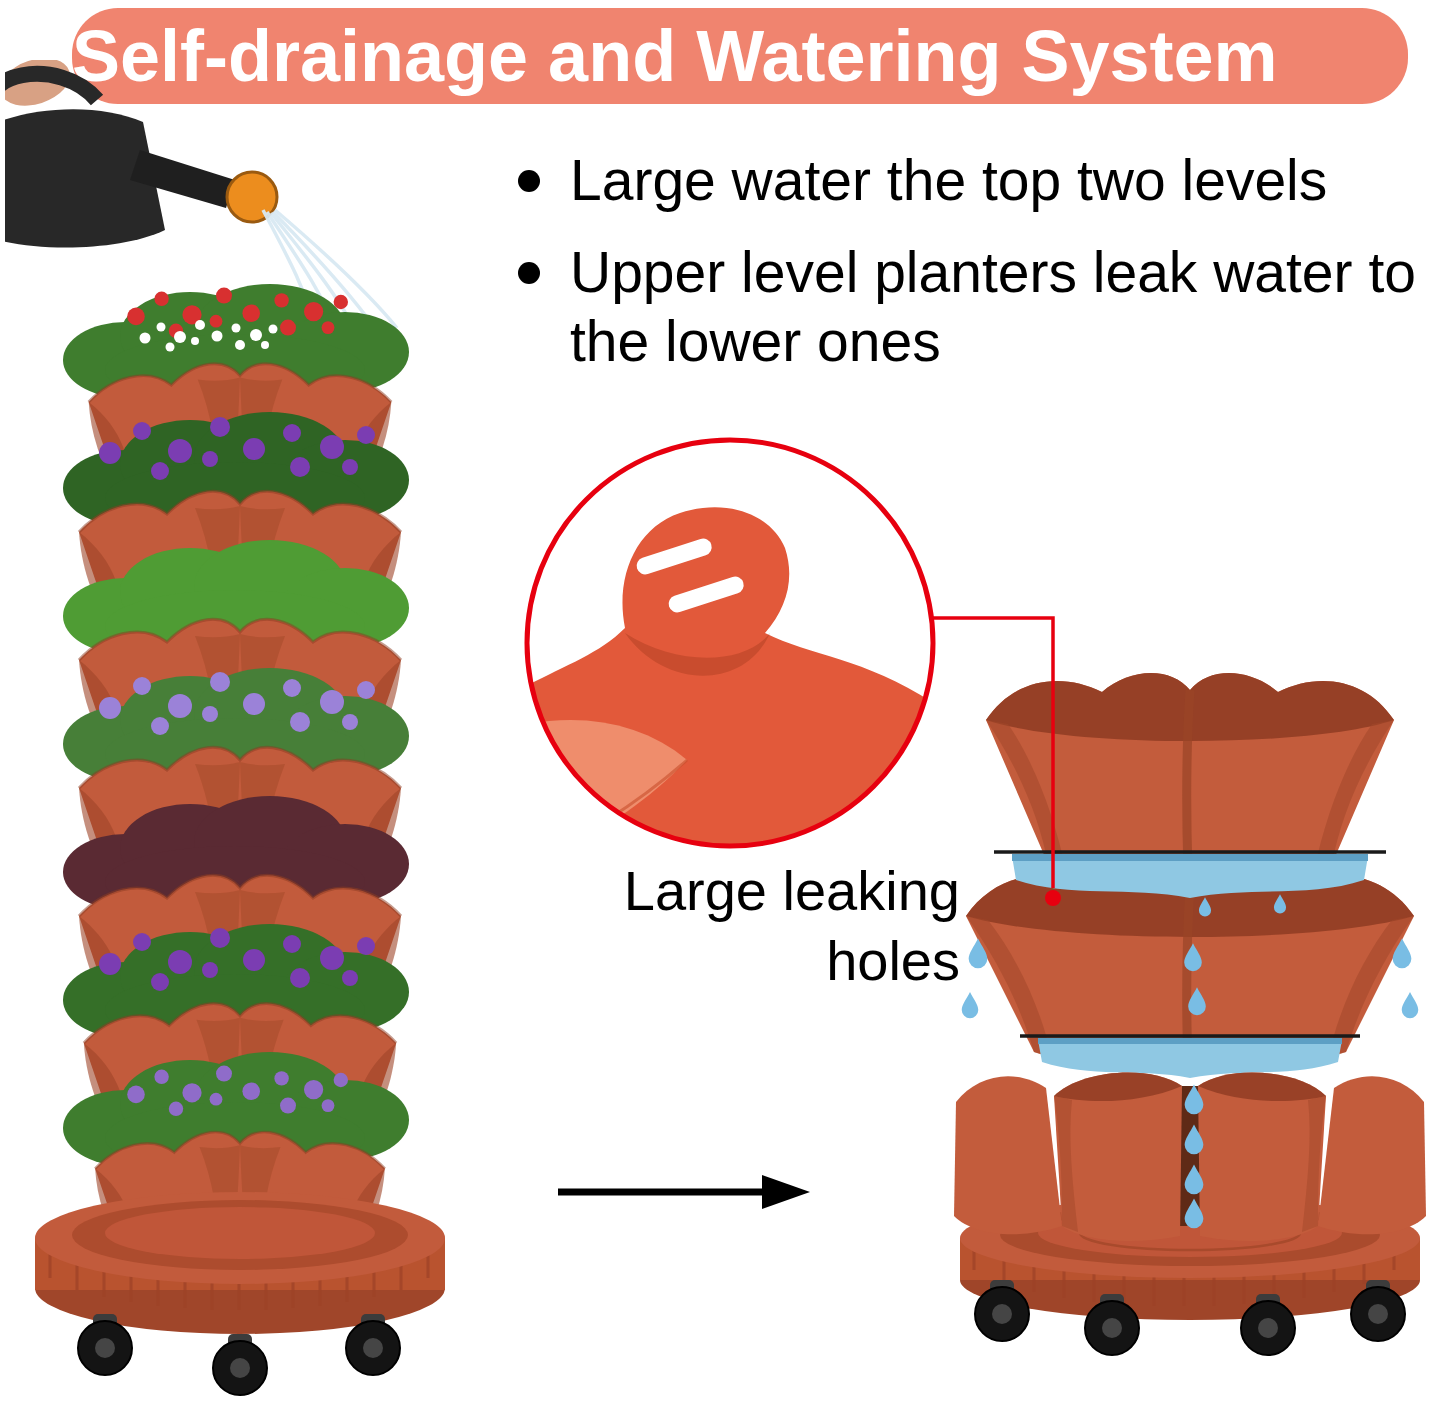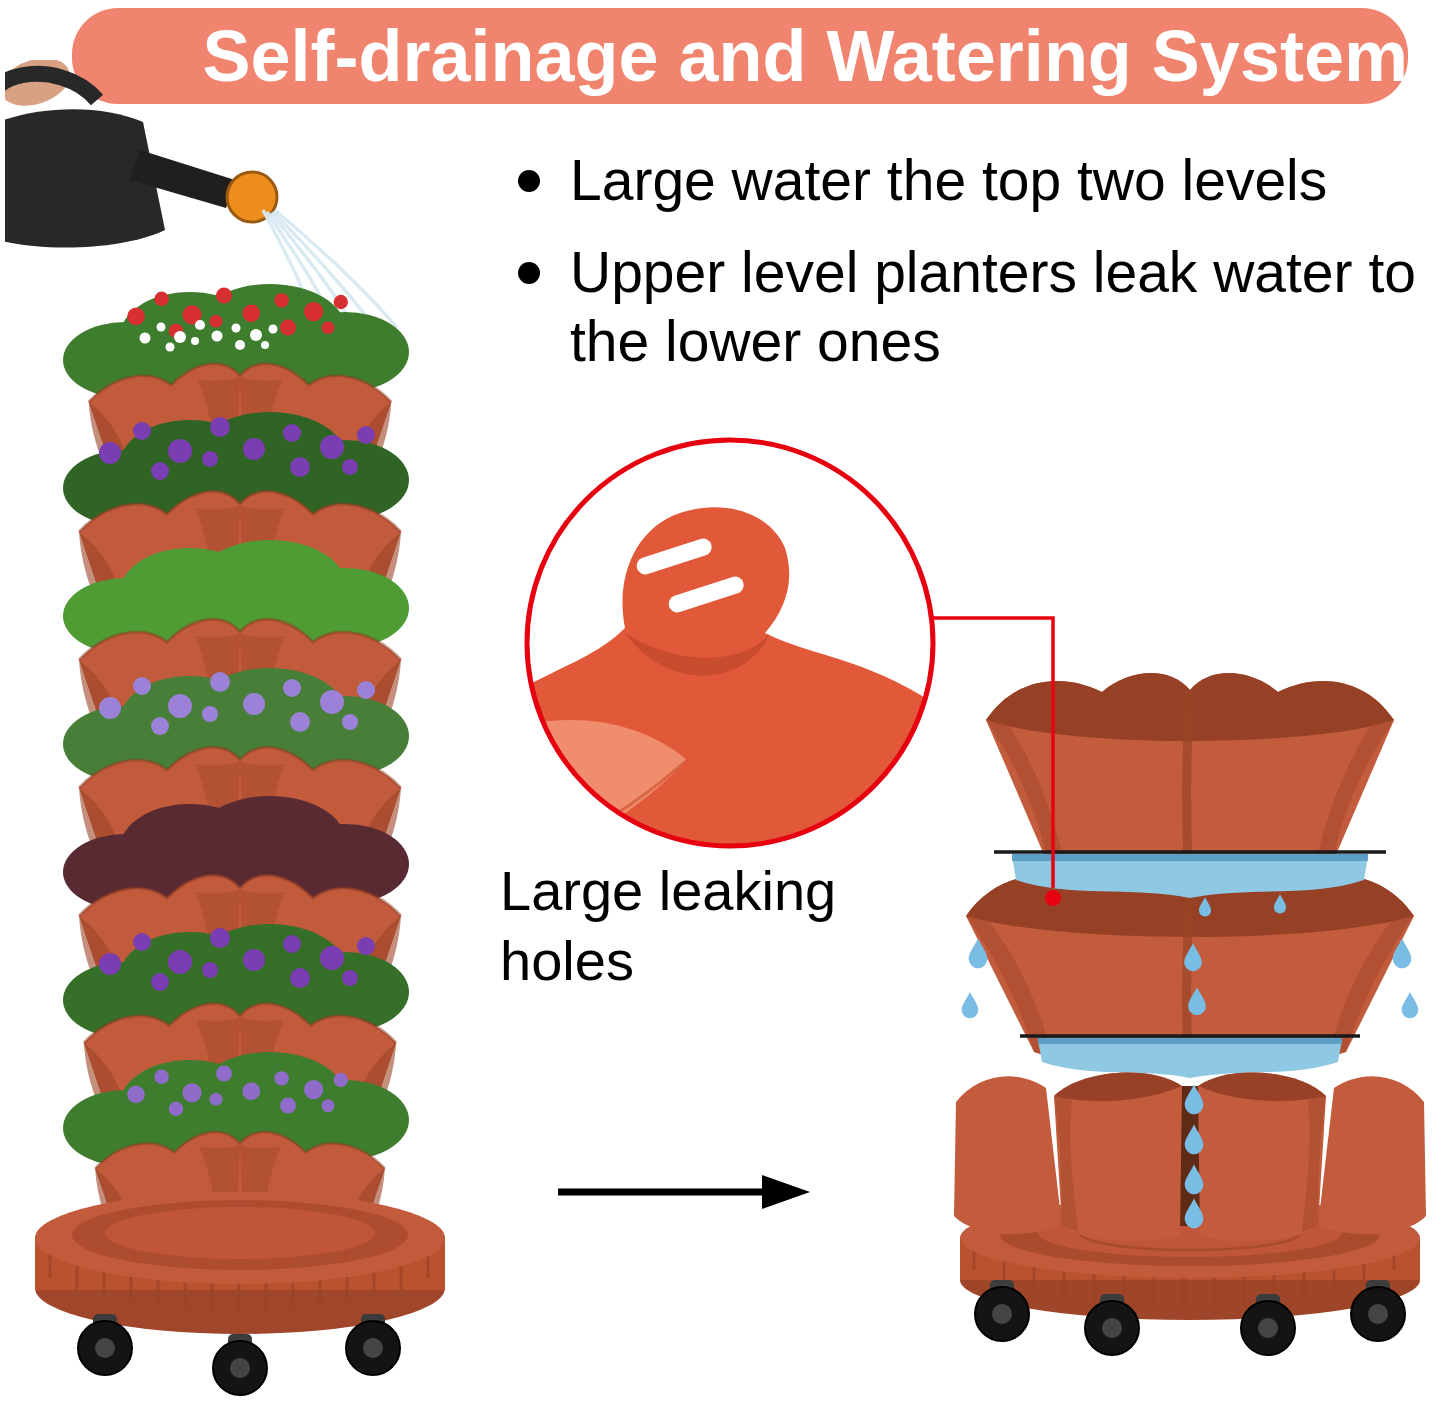--- a/index.html
+++ b/index.html
@@ -7,40 +7,40 @@
   body {
     position:relative; overflow:hidden; background:#ffffff;
     font-family:"Liberation Sans", sans-serif;
   }
   .abs { position:absolute; }
   svg { display:block; }
 
   .banner {
     position:absolute; left:72px; top:8px; width:1336px; height:96px;
     background:#F0846F; border-radius:46px; z-index:2;
-    display:flex; align-items:center; justify-content:flex-end;
+    display:flex; align-items:center; justify-content:flex-start;
   }
   .banner h1 {
     color:#ffffff; font-size:72px; font-weight:bold; white-space:nowrap;
   }
 
   .tower-wrap { left:5px; top:60px; width:470px; height:1345px; z-index:5; }
 
   .bullets { left:518px; top:146px; width:990px; z-index:3; }
   .bullet { display:flex; gap:30px; margin-bottom:24px; }
   .bullet .dot {
     width:22px; height:22px; border-radius:50%; background:#000;
     flex:0 0 22px; margin-top:24px;
   }
   .bullet .txt { font-size:57px; line-height:1.2; color:#000; max-width:880px; }
 
   .zoom-wrap { left:515px; top:428px; width:430px; height:430px; z-index:2; }
 
   .callout-label {
-    left:500px; top:856px; width:460px; text-align:left;
+    left:500px; top:856px; width:460px; text-align:right;
     font-size:56px; line-height:1.25; color:#000; z-index:3;
   }
 
   .arrow-wrap { left:550px; top:1162px; width:270px; height:60px; z-index:3; }
 
   .right-planter-wrap { left:950px; top:650px; width:480px; height:710px; z-index:1; }
 
   .connector-overlay {
     left:0; top:0; width:1445px; height:1418px; z-index:6; pointer-events:none;
   }

